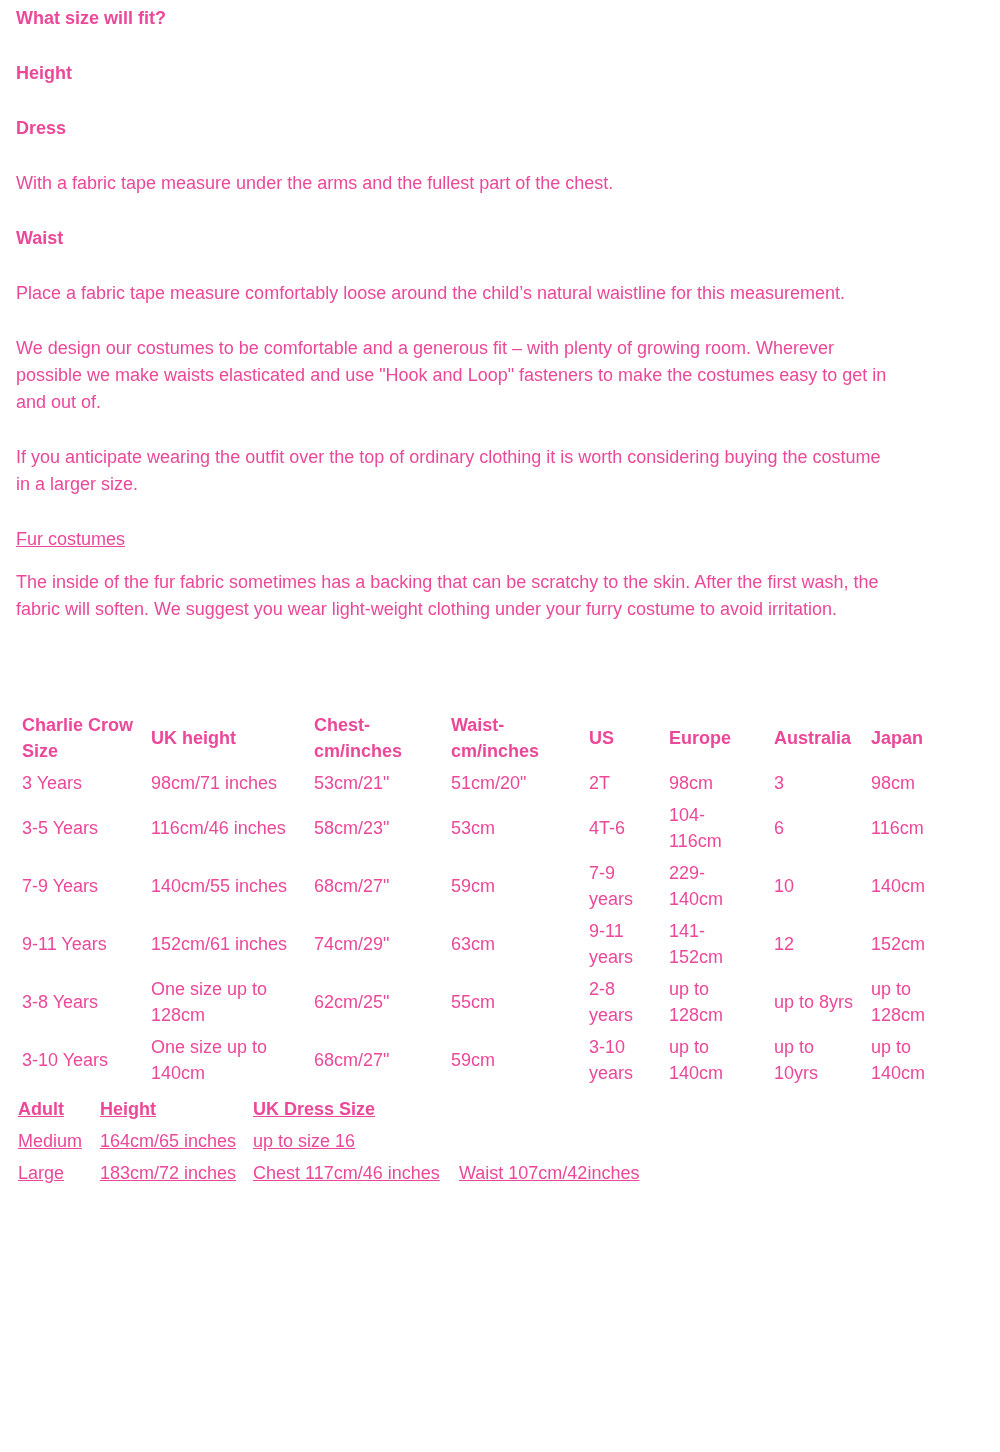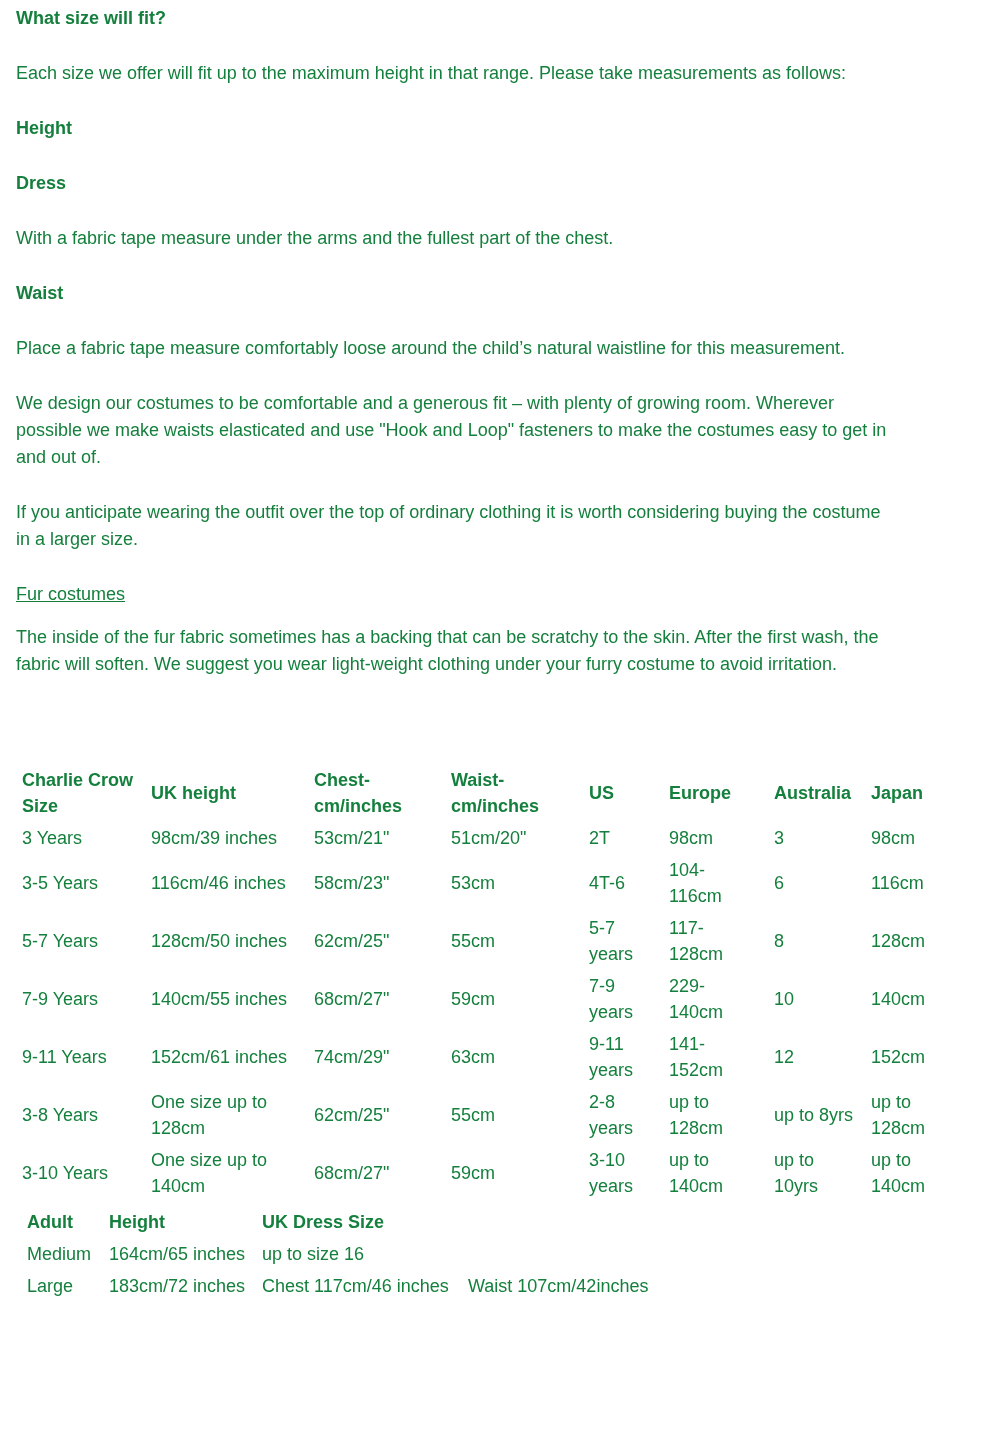--- a/index.html
+++ b/index.html
@@ -11,21 +11,21 @@
     overflow: hidden;
   }
   .page {
     box-sizing: border-box;
     width: 1000px;
     height: 1452px;
     padding: 5px 18px 0 16px;
     font-family: "Liberation Sans", sans-serif;
     font-size: 18px;
     line-height: 27px;
-    color: #15803d;
+    color: #ec4899;
     background: #ffffff;
   }
   .block {
     margin: 0 0 28px 0;
     white-space: pre-line;
   }
   .bold { font-weight: bold; }
   .underlined {
     text-decoration: underline;
     margin-bottom: 16px;
@@ -50,33 +50,33 @@
     width: 977px;
     margin-left: 6px;
     margin-top: 86px;
   }
   #size-table thead tr { height: 57px; }
   #size-table tbody tr { height: 58px; }
   #size-table tbody tr:first-child { height: 33px; }
   
   #adult-table {
     width: 962px;
-    margin-left: 11px;
+    margin-left: 2px;
     margin-top: 4px;
+    text-decoration: underline;
   }
   #adult-table tr { height: 32px; }
 </style>
 </head>
 <body>
 
 <div class="page">
 
   <div class="block bold">What size will fit?</div>
 
-  <div class="block">Each size we offer will fit up to the maximum height in that range. Please take measurements as follows:</div>
 
   <div class="block bold">Height</div>
 
   <div class="block bold">Dress</div>
   <div class="block">With a fabric tape measure under the arms and the fullest part of the chest.</div>
 
   <div class="block bold">Waist</div>
   <div class="block">Place a fabric tape measure comfortably loose around the child’s natural waistline for this measurement.</div>
 
   <div class="block">We design our costumes to be comfortable and a generous fit – with plenty of growing room. Wherever
@@ -112,52 +112,40 @@
 cm/inches</th>
           <th>US</th>
           <th>Europe</th>
           <th>Australia</th>
           <th>Japan</th>
         </tr>
       </thead>
     <tbody>
         <tr>
           <td>3 Years</td>
-          <td>98cm/39 inches</td>
+          <td>98cm/71 inches</td>
           <td>53cm/21"</td>
           <td>51cm/20"</td>
           <td>2T</td>
           <td>98cm</td>
           <td>3</td>
           <td>98cm</td>
         </tr>
         <tr>
           <td>3-5 Years</td>
           <td>116cm/46 inches</td>
           <td>58cm/23"</td>
           <td>53cm</td>
           <td>4T-6</td>
           <td>104-
 116cm</td>
           <td>6</td>
           <td>116cm</td>
         </tr>
         <tr>
-          <td>5-7 Years</td>
-          <td>128cm/50 inches</td>
-          <td>62cm/25"</td>
-          <td>55cm</td>
-          <td>5-7
-years</td>
-          <td>117-
-128cm</td>
-          <td>8</td>
-          <td>128cm</td>
-        </tr>
-        <tr>
           <td>7-9 Years</td>
           <td>140cm/55 inches</td>
           <td>68cm/27"</td>
           <td>59cm</td>
           <td>7-9
 years</td>
           <td>229-
 140cm</td>
           <td>10</td>
           <td>140cm</td>

